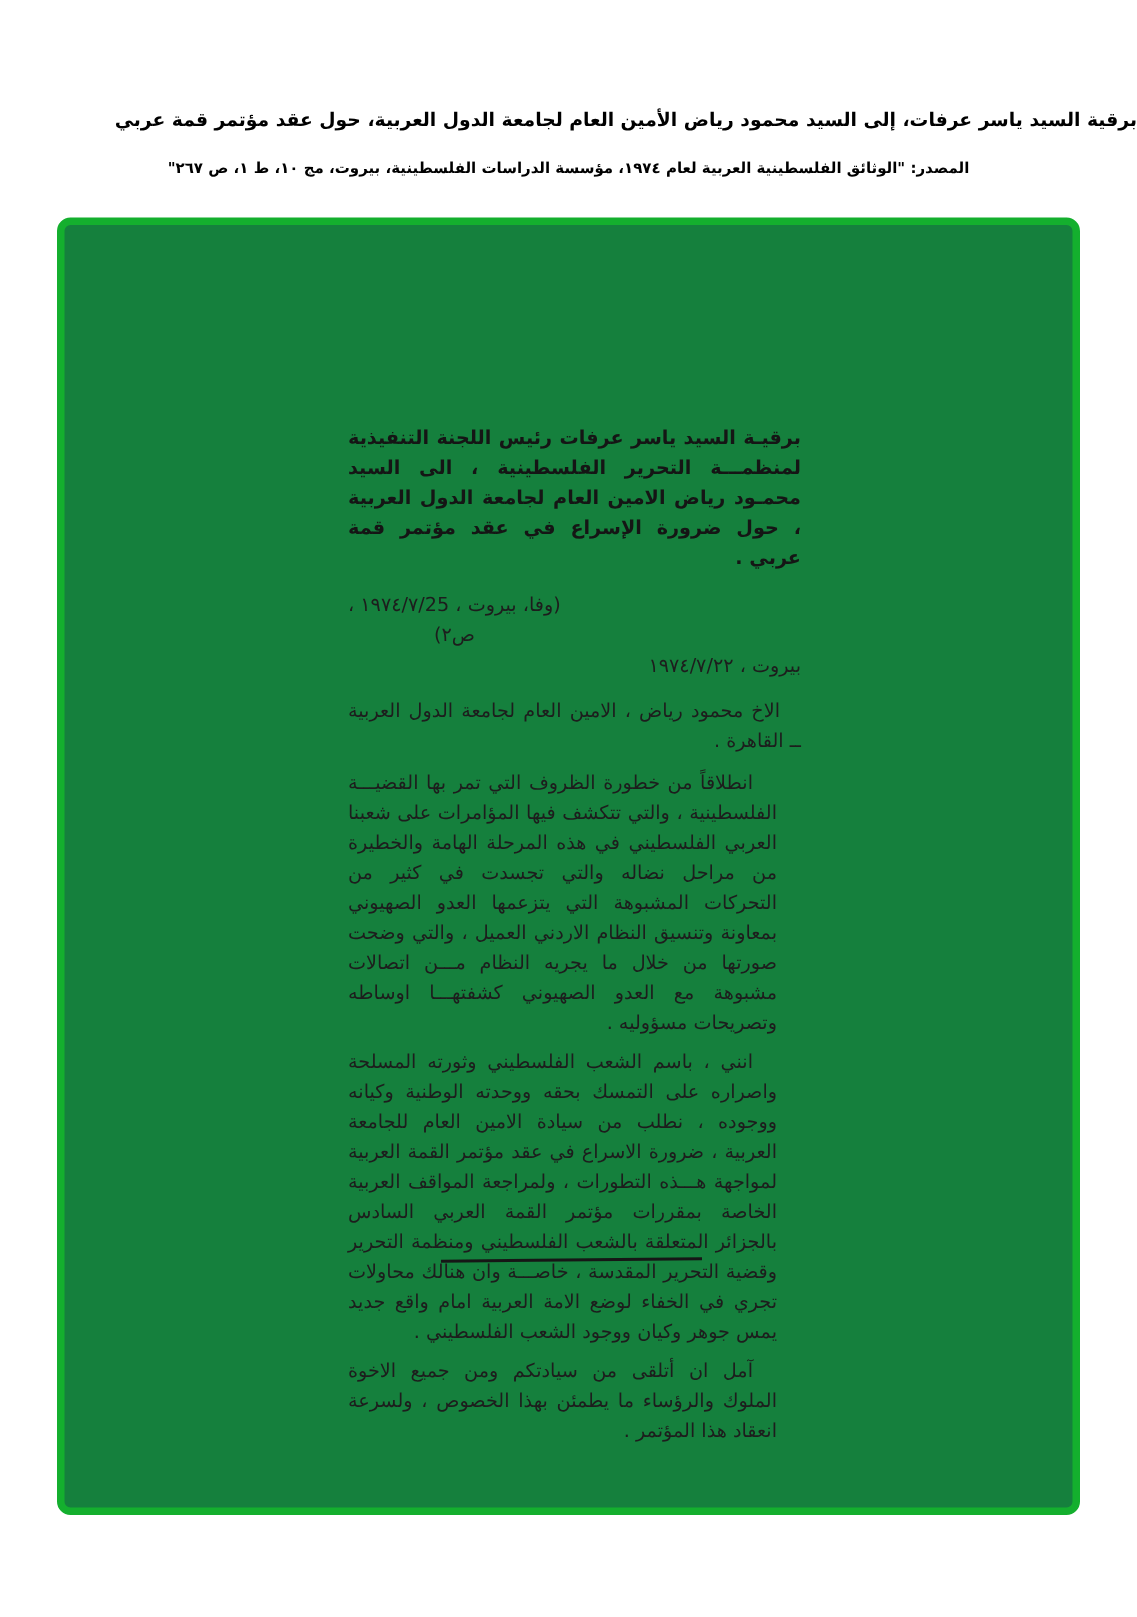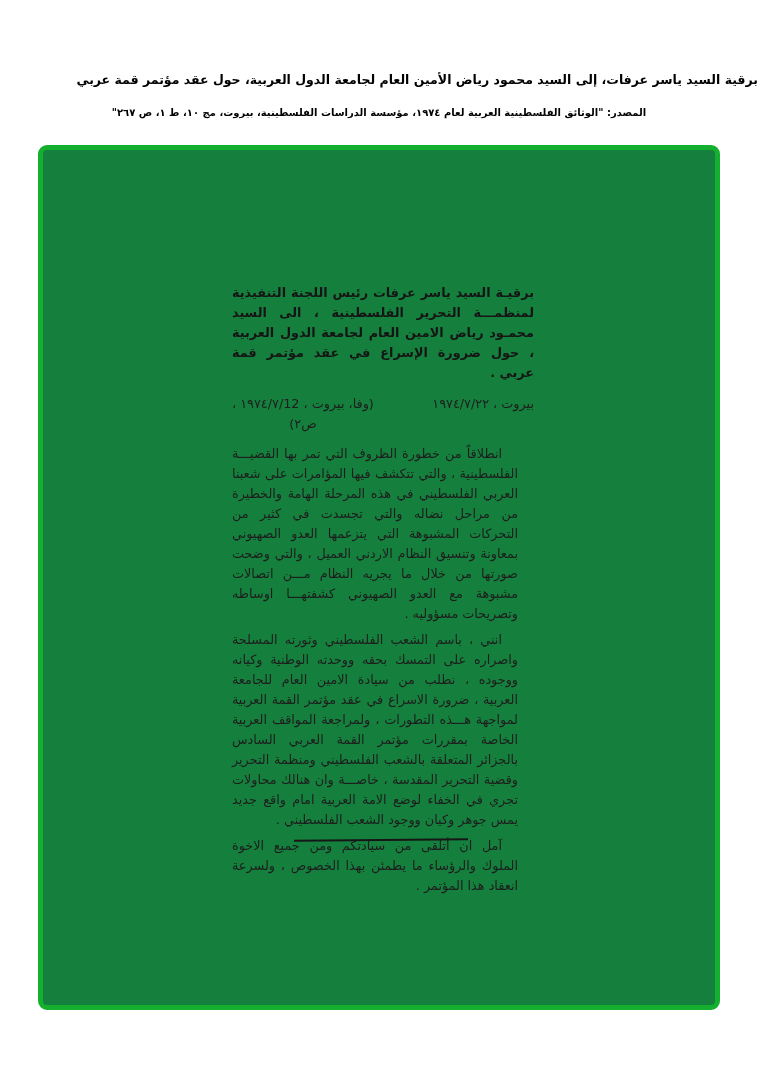--- a/index.html
+++ b/index.html
@@ -68,20 +68,21 @@
     color: #151515;
   }
   .dateline {
     display: flex;
     justify-content: space-between;
     align-items: flex-start;
     margin: 0 0 10px 0;
   }
   .dateline .place-date {
     white-space: nowrap;
+    margin-top: 41px;
   }
   .dateline .agency-ref {
     white-space: pre-line;
     text-align: center;
   }
   .salutation {
     margin: 0 0 8px 0;
     text-indent: 14px;
   }
   .body-para {
@@ -106,24 +107,25 @@
 <div class="top-source">المصدر: "الوثائق الفلسطينية العربية لعام ١٩٧٤، مؤسسة الدراسات الفلسطينية، بيروت، مج ١٠، ط ١، ص ٢٦٧"</div>
 
 <div class="doc-frame">
 
   <div class="doc-body">
 
     <p class="doc-heading">برقيـة السيد ياسر عرفات رئيس اللجنة التنفيذية لمنظمـــة التحرير الفلسطينية ، الى السيد محمـود رياض الامين العام لجامعة الدول العربية ، حول ضرورة الإسراع في عقد مؤتمر قمة عربي .</p>
 
     <div class="dateline">
       <span class="place-date">بيروت ، ١٩٧٤/٧/٢٢</span>
-      <span class="agency-ref">(وفا، بيروت ، ١٩٧٤/٧/12 ،
+      <span class="agency-ref">(وفا، بيروت ، ١٩٧٤/٧/25 ،
 ص٢)</span>
     </div>
 
+    <p class="salutation">الاخ محمود رياض ، الامين العام لجامعة الدول العربية ــ القاهرة .</p>
 
     <p class="body-para">انطلاقاً من خطورة الظروف التي تمر بها القضيـــة الفلسطينية ، والتي تتكشف فيها المؤامرات على شعبنا العربي الفلسطيني في هذه المرحلة الهامة والخطيرة من مراحل نضاله والتي تجسدت في كثير من التحركات المشبوهة التي يتزعمها العدو الصهيوني بمعاونة وتنسيق النظام الاردني العميل ، والتي وضحت صورتها من خلال ما يجريه النظام مـــن اتصالات مشبوهة مع العدو الصهيوني كشفتهـــا اوساطه وتصريحات مسؤوليه .</p>
 
     <p class="body-para">انني ، باسم الشعب الفلسطيني وثورته المسلحة واصراره على التمسك بحقه ووحدته الوطنية وكيانه ووجوده ، نطلب من سيادة الامين العام للجامعة العربية ، ضرورة الاسراع في عقد مؤتمر القمة العربية لمواجهة هـــذه التطورات ، ولمراجعة المواقف العربية الخاصة بمقررات مؤتمر القمة العربي السادس بالجزائر المتعلقة بالشعب الفلسطيني ومنظمة التحرير وقضية التحرير المقدسة ، خاصـــة وان هنالك محاولات تجري في الخفاء لوضع الامة العربية امام واقع جديد يمس جوهر وكيان ووجود الشعب الفلسطيني .</p>
 
     <p class="body-para">آمل ان أتلقى من سيادتكم ومن جميع الاخوة الملوك والرؤساء ما يطمئن بهذا الخصوص ، ولسرعة انعقاد هذا المؤتمر .</p>
 
     <div class="end-rule"></div>
   </div>
 </div>

